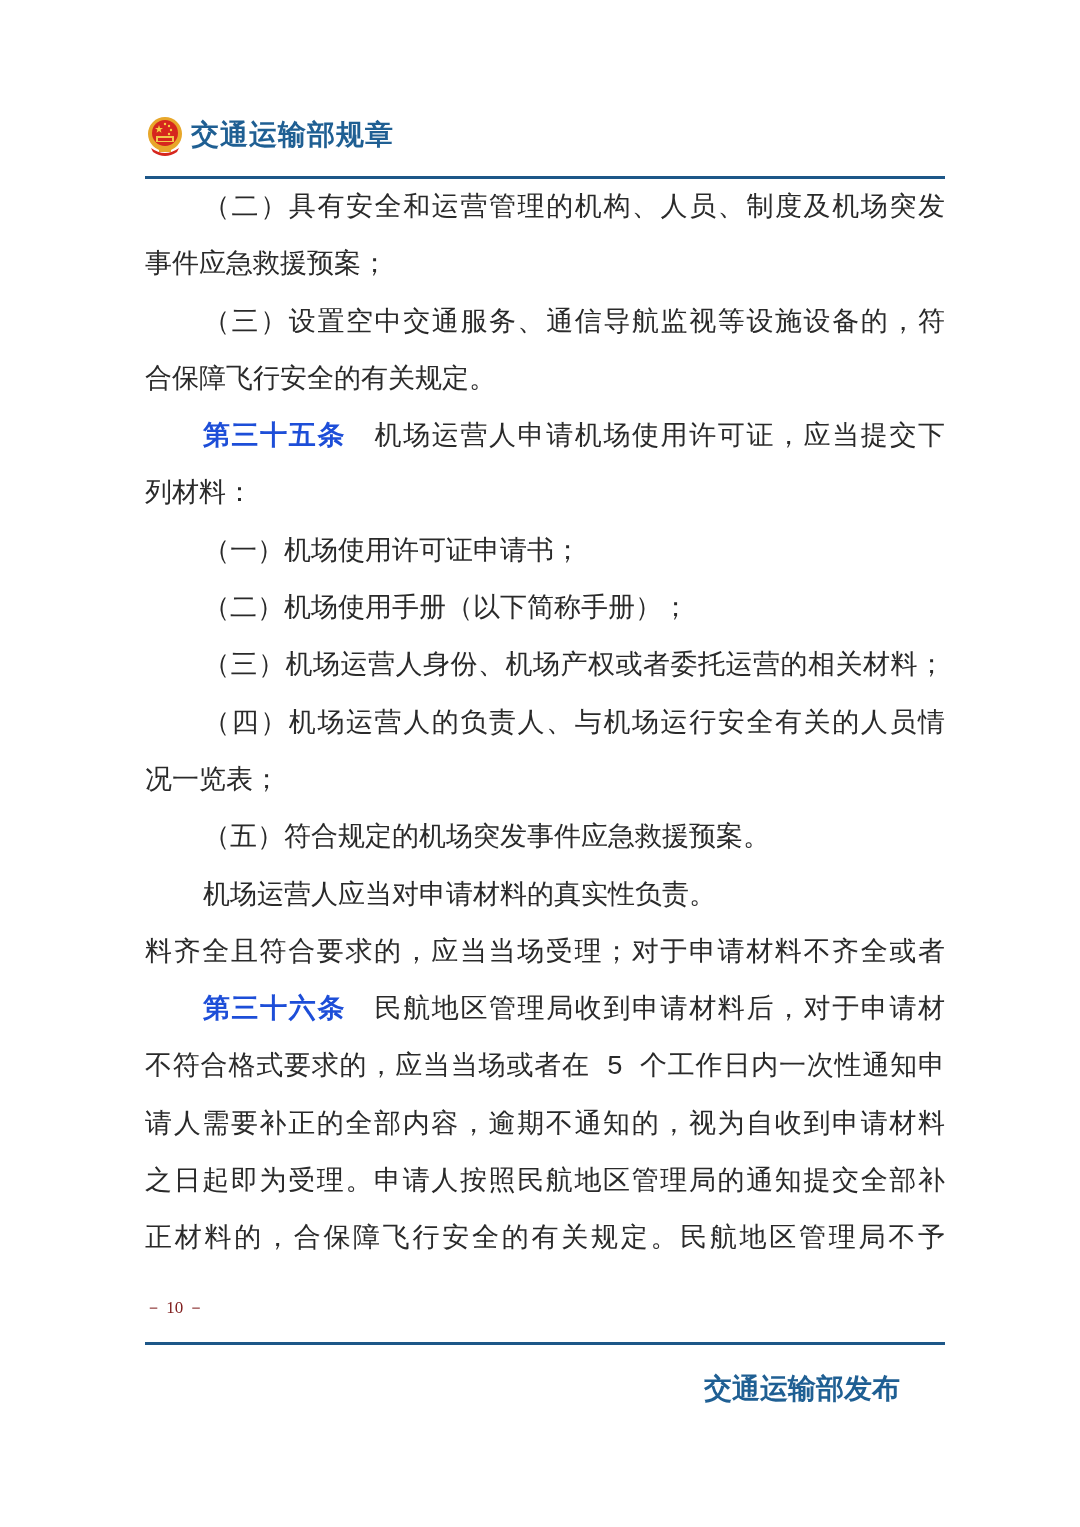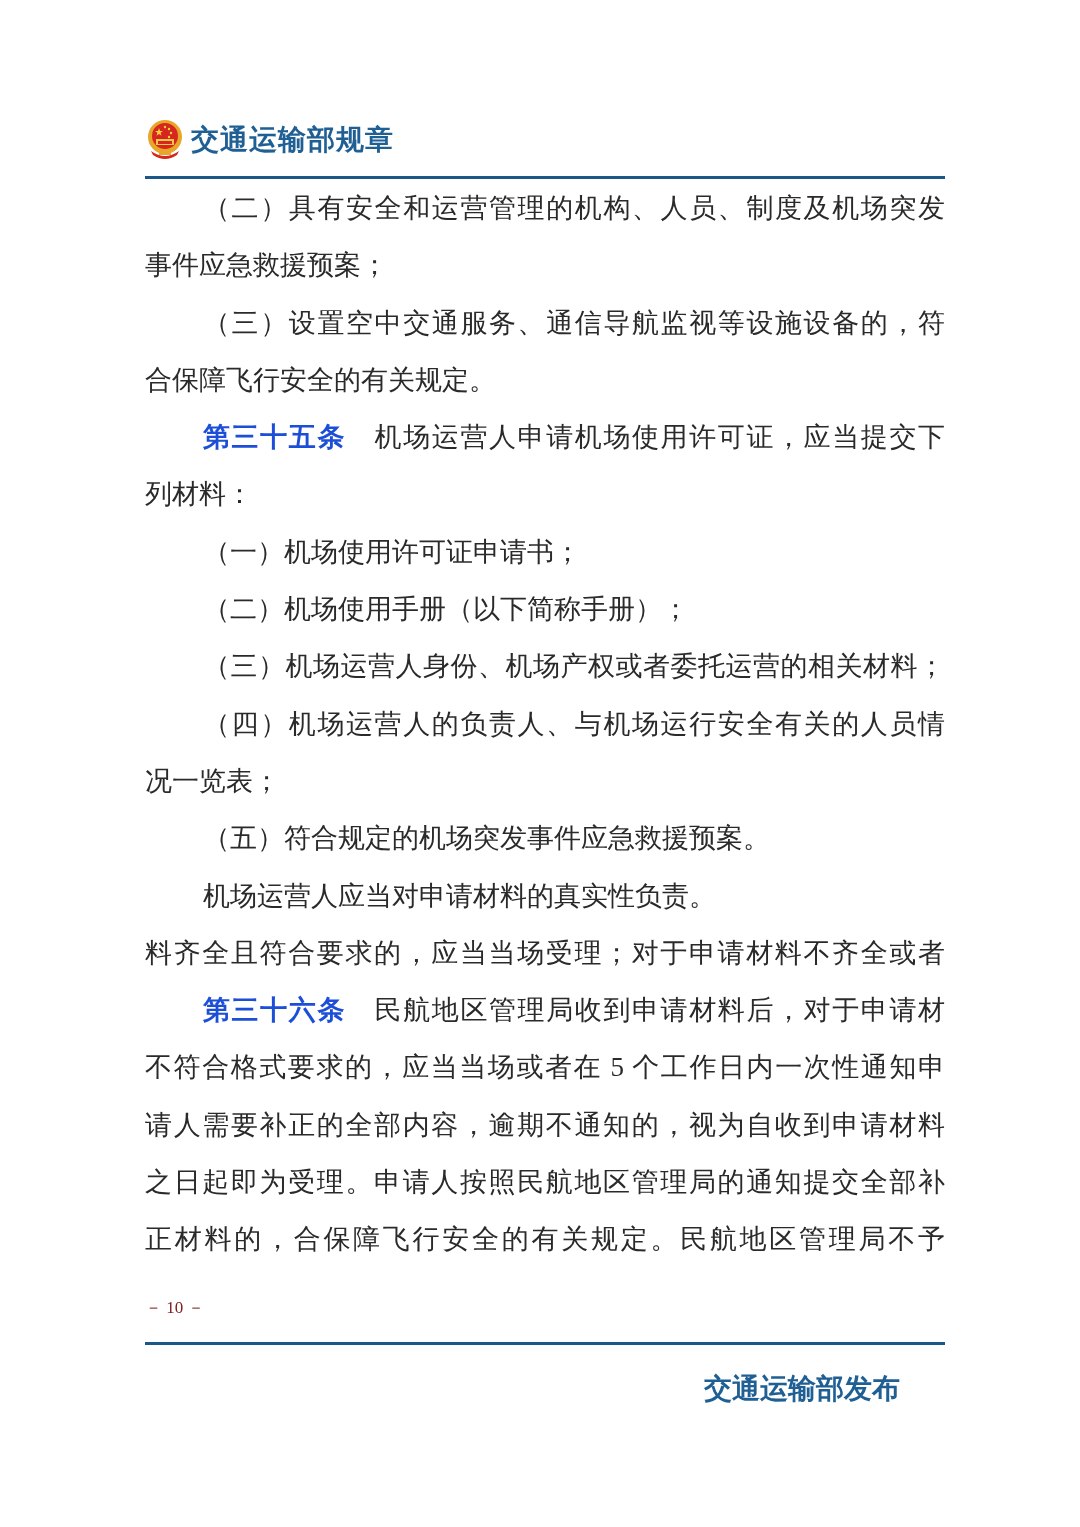--- a/index.html
+++ b/index.html
@@ -1,25 +1,25 @@
 <!DOCTYPE html>
 <html><head>
   <meta charset="utf-8">
   <style>
     html, body { margin: 0; padding: 0; background: #ffffff; }
     body { width: 1080px; height: 1527px; position: relative; overflow: hidden; font-family: "DejaVu Sans", sans-serif; }
-    .header { position: absolute; left: 145px; top: 116px; height: 48px; display: flex; align-items: center; }
+    .header { position: absolute; left: 145px; top: 116px; height: 48px; display: flex; align-items: flex-start; }
     .emblem { width: 40px; height: 42px; position: relative; margin-right: 6px; }
     .emblem svg { width: 40px; height: 42px; display: block; }
     .header-title { font-size: 28px; color: #1f5f93; font-weight: bold; letter-spacing: 1px; }
     .rule { position: absolute; left: 145px; width: 800px; height: 3px; background: #1d5788; }
     .rule.top { top: 176px; }
     .rule.bottom { top: 1342px; }
     .body-text { position: absolute; left: 145px; top: 180px; width: 800px; }
-    .line { height: 57.3px; line-height: 57.3px; font-size: 27px; color: #2a2a2a; white-space: nowrap; font-family: Liberation Serif, serif; text-align: justify; text-align-last: justify; }
+    .line { height: 57.3px; line-height: 57.3px; font-size: 27px; color: #2a2a2a; white-space: nowrap; font-family: Liberation Mono, monospace; text-align: justify; text-align-last: justify; }
     .line.last { text-align-last: left; }
     .indent { padding-left: 58px; }
     .bold { font-weight: bold; color: #1d4ed8; }
     .page-num { position: absolute; left: 145px; top: 1296px; font-size: 17px; color: #7f1d1d; font-family: "Liberation Serif", serif; }
     .footer { position: absolute; left: 704px; top: 1370px; font-size: 28px; color: #1f5f93; font-weight: bold; }
   </style>
 </head>
 <body>
 
 <div class="header">

